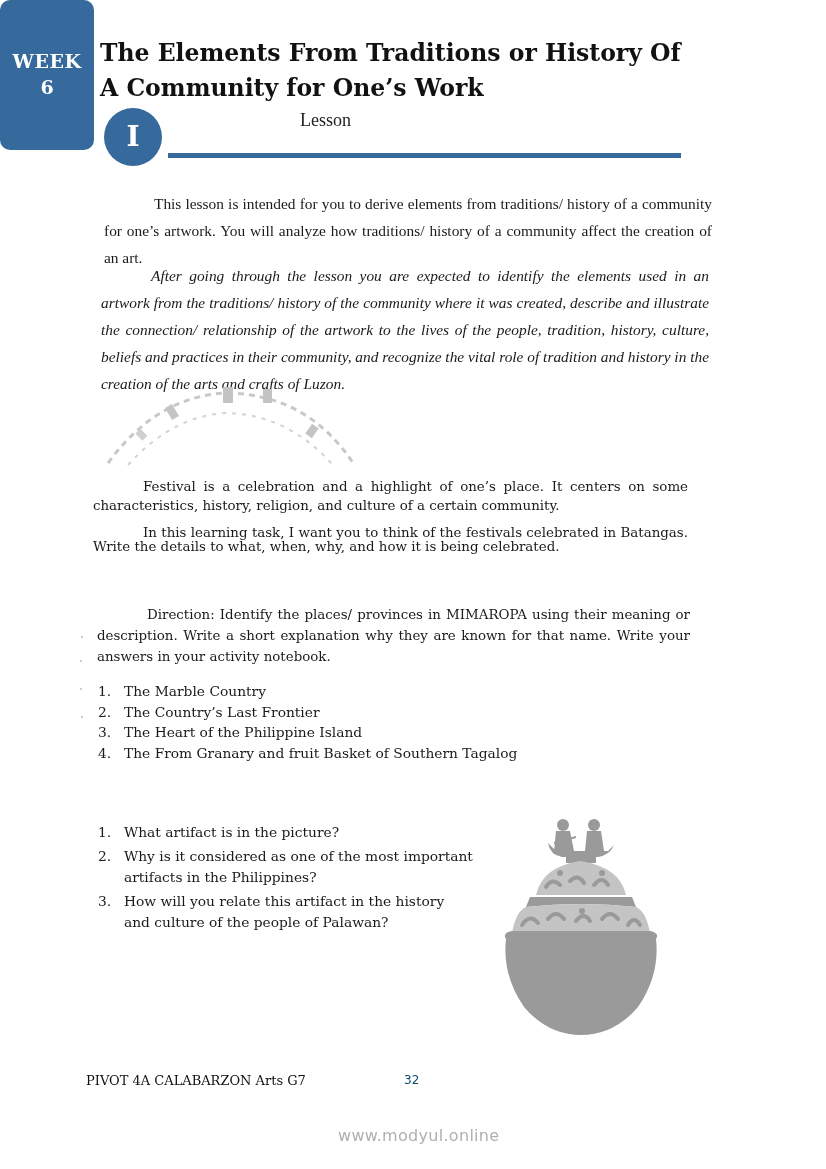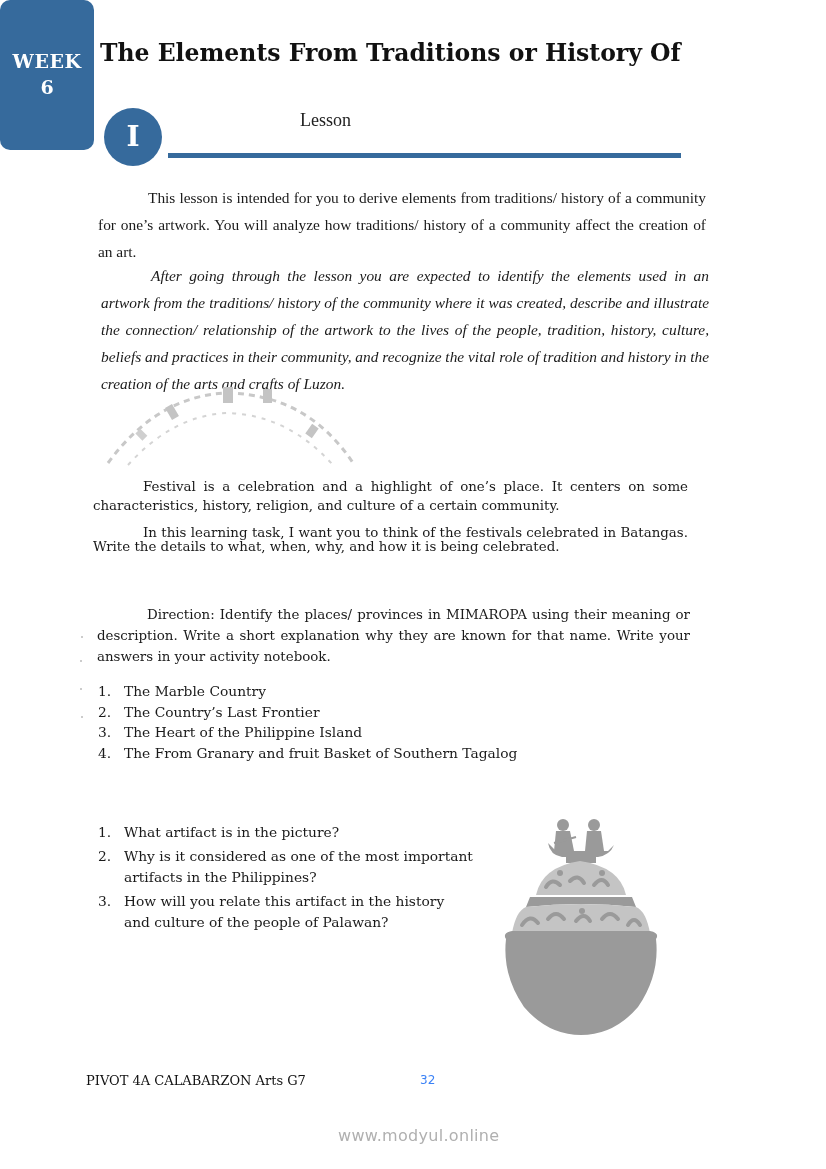--- a/index.html
+++ b/index.html
@@ -52,45 +52,46 @@
     .seal {
       position: absolute; left: 98px; top: 385px; width: 265px; height: 90px;
     }
     .vase { position: absolute; left: 490px; top: 815px; width: 182px; height: 222px; }
     .footer-left {
       position: absolute; left: 86px; top: 1073px; font-family: "DejaVu Serif", serif;
       font-size: 13px; color: #111;
     }
     .footer-page {
       position: absolute; left: 404px; top: 1073px; font-family: "DejaVu Sans", sans-serif;
-      font-size: 12px; color: #3b82f6; margin-left: 16px;
+      font-size: 12px; color: #0c4a6e;
     }
     .watermark {
       position: absolute; left: 338px; top: 1126px; font-family: "DejaVu Sans", sans-serif;
       font-size: 16px; color: #b0b0b0; letter-spacing: 0.3px;
     }
     .speck { position: absolute; width: 2px; height: 2px; background: #ccc; }
   </style>
 </head>
 <body>
 
 <div class="week-box">
   <div class="wk">WEEK</div>
   <div class="num">6</div>
 </div>
 
 <div class="title">
   <div>The Elements From Traditions or History Of</div>
+  <div>A Community for One’s Work</div>
 </div>
 
 <div class="subtitle">Lesson</div>
 <div class="circle">I</div>
 <div class="rule"></div>
 
-<p class="para p1 indent" style="margin:8px">This lesson is intended for you to derive elements from traditions/ history of a community for one’s artwork. You will analyze how traditions/ history of a community affect the creation of an art.</p>
+<p class="para p1 indent" style="margin:14px">This lesson is intended for you to derive elements from traditions/ history of a community for one’s artwork. You will analyze how traditions/ history of a community affect the creation of an art.</p>
 <p class="para p2 indent" style="margin:0">After going through the lesson you are expected to identify the elements used in an artwork from the traditions/ history of the community where it was created, describe and illustrate the connection/ relationship of the artwork to the lives of the people, tradition, history, culture, beliefs and practices in their community, and recognize the vital role of tradition and history in the creation of the arts and crafts of Luzon.</p>
 
 <svg class="seal" viewBox="0 0 265 90">
   <path d="M10 78 Q 60 10 130 8 Q 210 10 255 78" fill="none" stroke="#c8c8c8" stroke-width="3" stroke-dasharray="6 5"></path>
   <path d="M30 80 Q 75 30 130 28 Q 190 30 235 80" fill="none" stroke="#d4d4d4" stroke-width="2" stroke-dasharray="4 6"></path>
   <rect x="70" y="20" width="8" height="14" fill="#c4c4c4" transform="rotate(-30 74 27)"></rect>
   <rect x="125" y="2" width="10" height="16" fill="#c4c4c4"></rect>
   <rect x="165" y="4" width="9" height="14" fill="#c4c4c4"></rect>
   <rect x="210" y="40" width="8" height="12" fill="#c4c4c4" transform="rotate(35 214 46)"></rect>
   <rect x="40" y="45" width="7" height="10" fill="#cfcfcf" transform="rotate(-45 43 50)"></rect>

